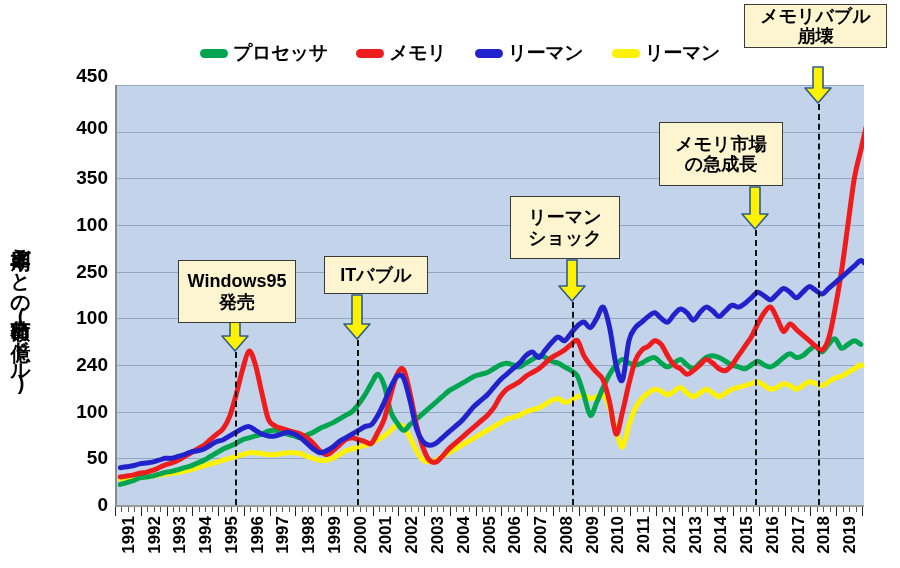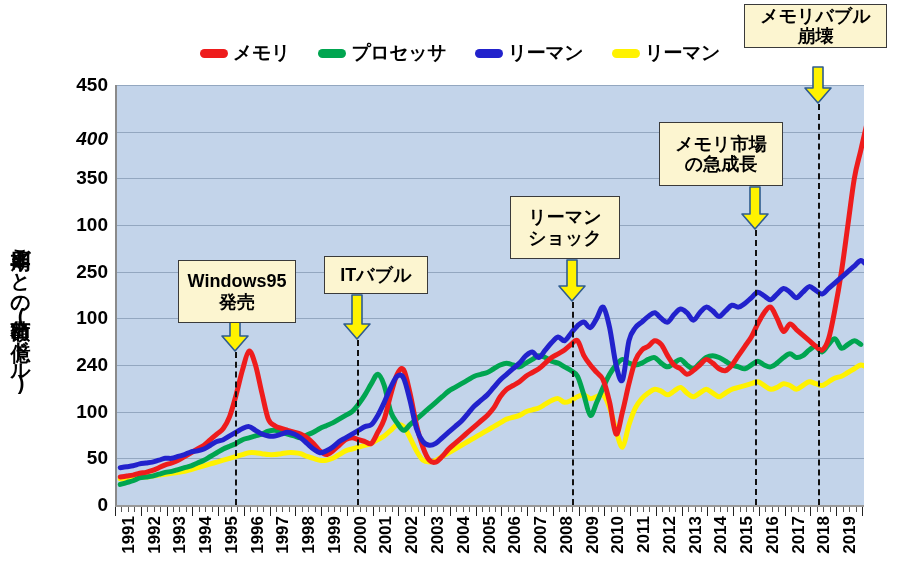--- a/index.html
+++ b/index.html
@@ -92,26 +92,26 @@
     border-left:2px dashed #111;
   }
 </style>
 </head>
 <body>
 
 <div id="root">
 
   <div class="legend" id="legend">
       <div class="legend-item">
+        <span class="legend-swatch" style="background: rgb(0, 165, 80);"></span>
+        <span class="legend-label">プロセッサ</span>
+      </div>
+      <div class="legend-item">
         <span class="legend-swatch" style="background: rgb(238, 28, 28);"></span>
         <span class="legend-label">メモリ</span>
-      </div>
-      <div class="legend-item">
-        <span class="legend-swatch" style="background: rgb(0, 165, 80);"></span>
-        <span class="legend-label">プロセッサ</span>
       </div>
       <div class="legend-item">
         <span class="legend-swatch" style="background: rgb(34, 34, 204);"></span>
         <span class="legend-label">リーマン</span>
       </div>
       <div class="legend-item">
         <span class="legend-swatch" style="background: rgb(255, 242, 0);"></span>
         <span class="legend-label">リーマン</span>
       </div>
     </div>
@@ -120,22 +120,22 @@
 
   <div id="yticks">
       <div class="ytick" style="top: 505px;">0</div>
       <div class="ytick" style="top: 458.333px;">50</div>
       <div class="ytick" style="top: 411.667px;">100</div>
       <div class="ytick" style="top: 365px;">240</div>
       <div class="ytick" style="top: 318.333px;">100</div>
       <div class="ytick" style="top: 271.667px;">250</div>
       <div class="ytick" style="top: 225px;">100</div>
       <div class="ytick" style="top: 178.333px;">350</div>
-      <div class="ytick" style="top: 139px; font-style: italic;">400</div>
-      <div class="ytick" style="top: 85px;">450</div>
+      <div class="ytick" style="top: 128px;">400</div>
+      <div class="ytick" style="top: 76px;">450</div>
     </div>
 
   <div id="plot">
     <div id="gridlines">
         <div class="gridline" style="top: 373.333px;"></div>
         <div class="gridline" style="top: 326.667px;"></div>
         <div class="gridline" style="top: 280px;"></div>
         <div class="gridline" style="top: 233.333px;"></div>
         <div class="gridline" style="top: 186.667px;"></div>
         <div class="gridline" style="top: 140px;"></div>

